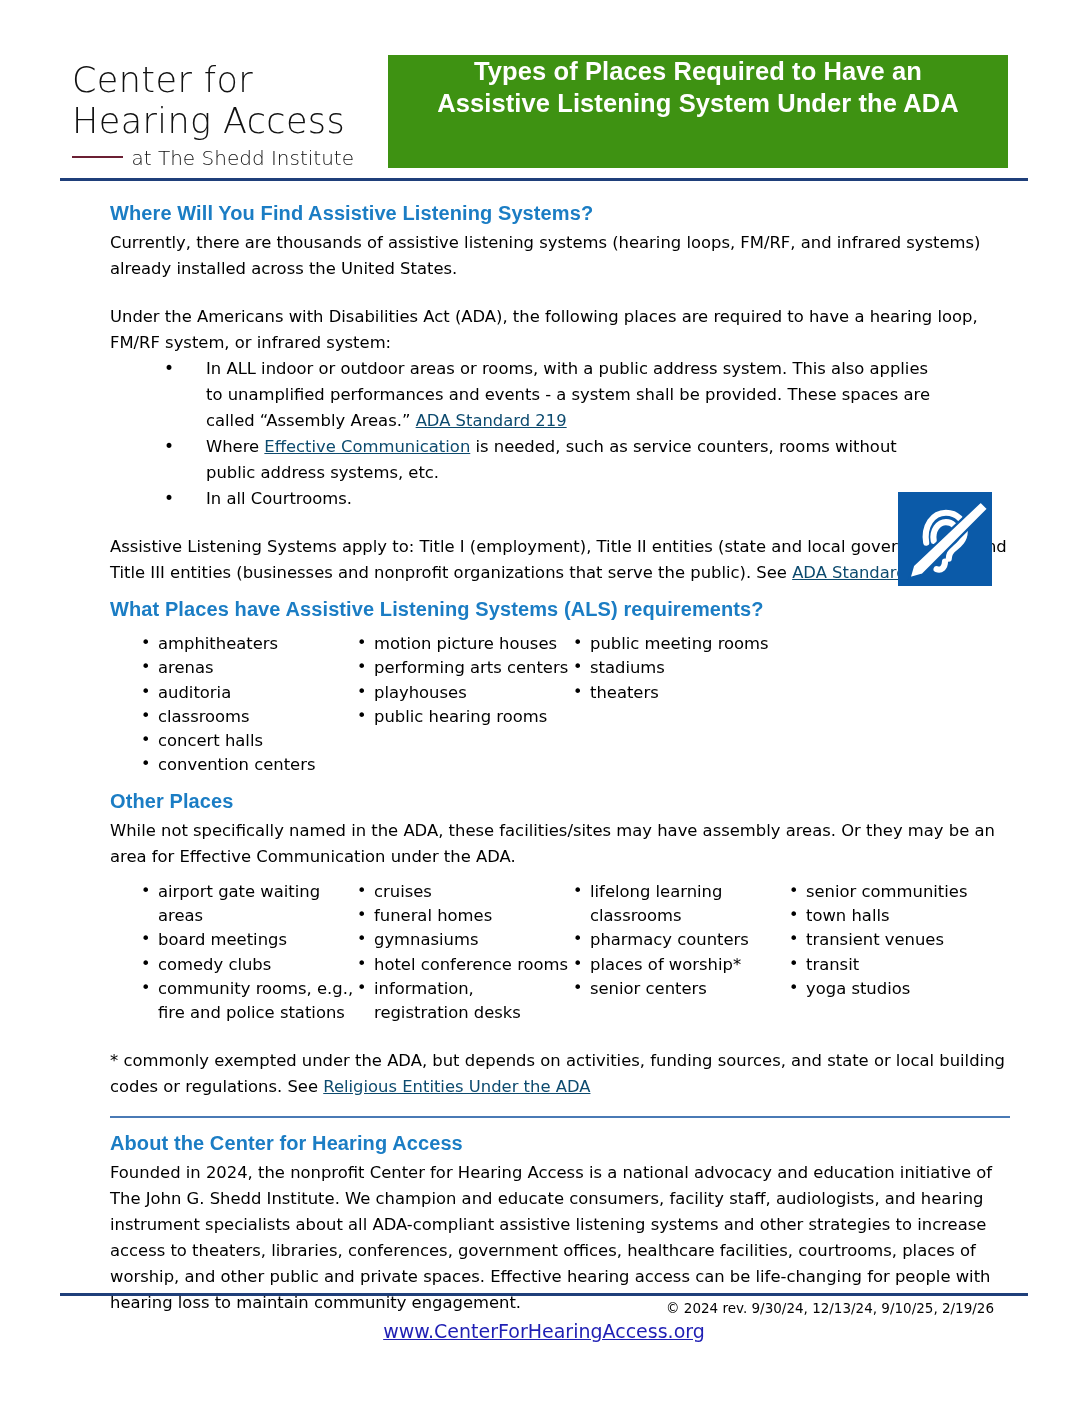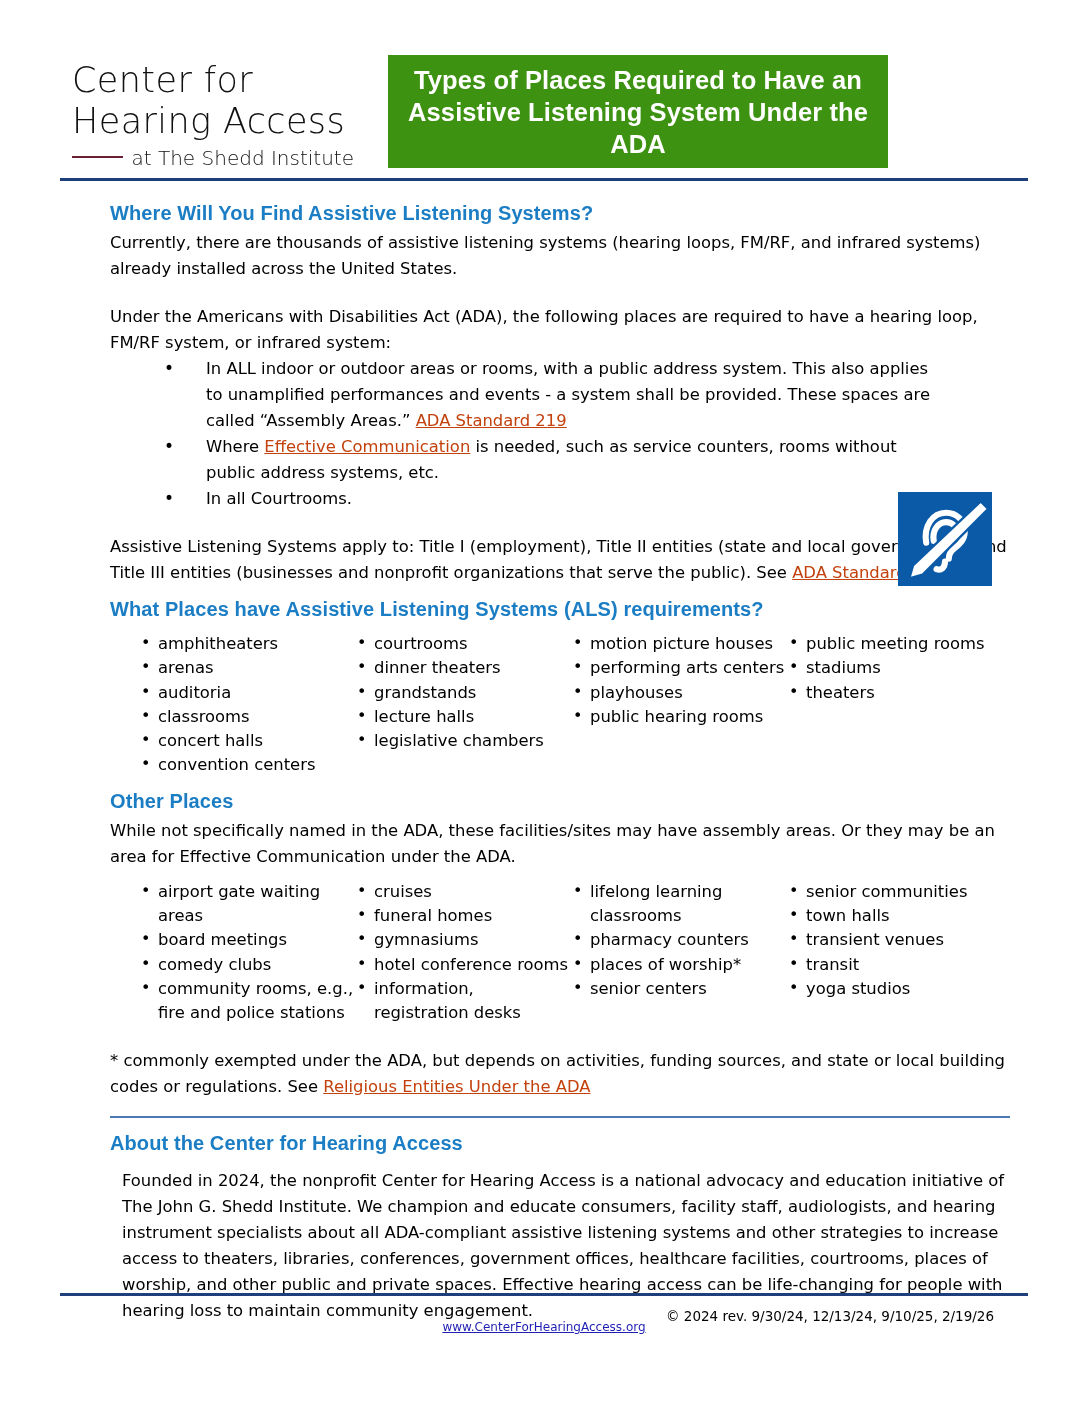--- a/index.html
+++ b/index.html
@@ -54,24 +54,23 @@
     font-weight: 300;
     font-size: 20px;
     line-height: 22px;
     color: #111111;
     white-space: nowrap;
   }
 
   .banner {
     position: absolute;
     left: 388px; top: 55px;
-    width: 500px; height: 113px;
+    width: 620px; height: 113px;
     background: #3e9212;
     display: flex;
-    align-items: center;
     justify-content: center;
   }
   .banner-text {
     color: #ffffff;
     font-family: "Liberation Sans", sans-serif;
     font-weight: bold;
     font-size: 25.5px;
     line-height: 32px;
     text-align: center;
     letter-spacing: 0.1px;
@@ -103,21 +102,21 @@
     margin: 0;
     font-family: "DejaVu Sans", sans-serif;
     font-size: 16.4px;
     line-height: 26px;
     color: #000000;
   }
   .gap { height: 22px; }
   .gap-sm { height: 10px; }
 
   a.lnk {
-    color: #c2410c;
+    color: #0c4a6e;
     text-decoration: underline;
   }
 
   
   ul.hang {
     list-style: none;
     margin: 0;
     padding: 0 0 0 40px;
   }
   ul.hang > li {
@@ -182,32 +181,32 @@
     left: 60px; top: 1293px;
     width: 968px; height: 3px;
     background: #1f3f7a;
   }
   .footer-link {
     position: absolute;
     left: 0; top: 1320px;
     width: 1088px;
     text-align: center;
     font-family: "DejaVu Sans", sans-serif;
-    font-size: 12px;
+    font-size: 19px;
   }
   .footer-link a {
     color: #1f1fb4;
     text-decoration: underline;
   }
 
   .about-p {
     font-family: "DejaVu Sans", sans-serif;
     font-size: 16.4px;
     line-height: 26px;
-    margin: 12px;
+    margin: 0;
   }
   .copyright {
     font-family: "DejaVu Sans", sans-serif;
     font-size: 13.5px;
     position: absolute;
     left: 556px;
     bottom: 0px;
     white-space: nowrap;
   }
   .about-wrap { position: relative; }
@@ -279,29 +278,20 @@
         <li>amphitheaters</li>
         <li>arenas</li>
         <li>auditoria</li>
         <li>classrooms</li>
         <li>concert halls</li>
         <li>convention centers</li>
       </ul>
     </div>
     <div class="col">
       <ul>
-        <li>courtrooms</li>
-        <li>dinner theaters</li>
-        <li>grandstands</li>
-        <li>lecture halls</li>
-        <li>legislative chambers</li>
-      </ul>
-    </div>
-    <div class="col">
-      <ul>
         <li>motion picture houses</li>
         <li>performing arts centers</li>
         <li>playhouses</li>
         <li>public hearing rooms</li>
       </ul>
     </div>
     <div class="col">
       <ul>
         <li>public meeting rooms</li>
         <li>stadiums</li>

